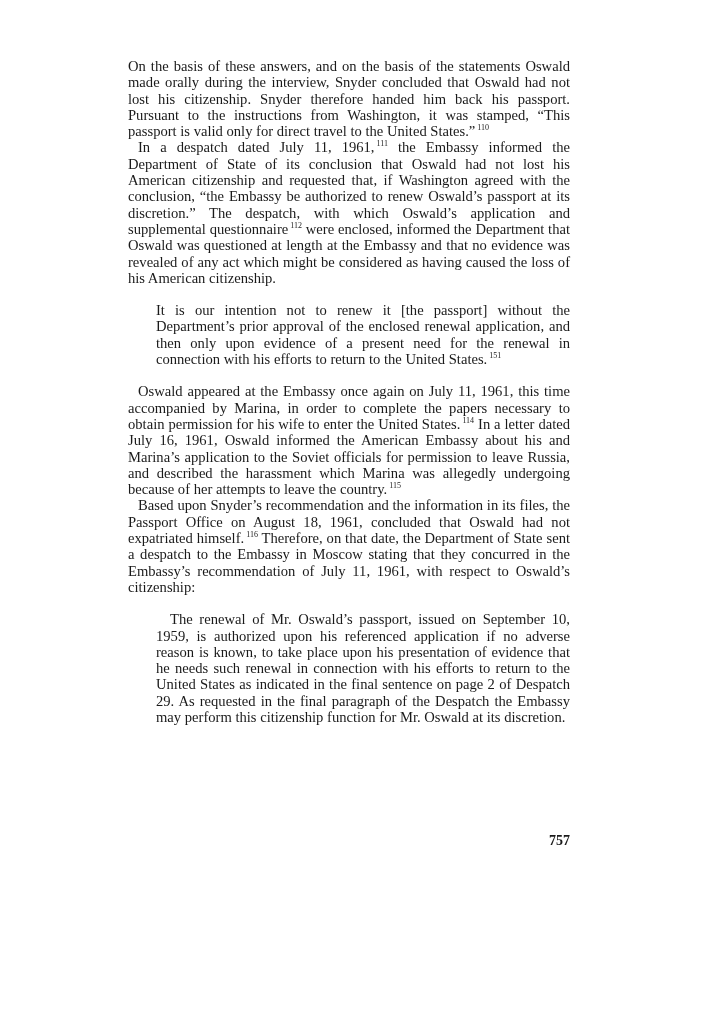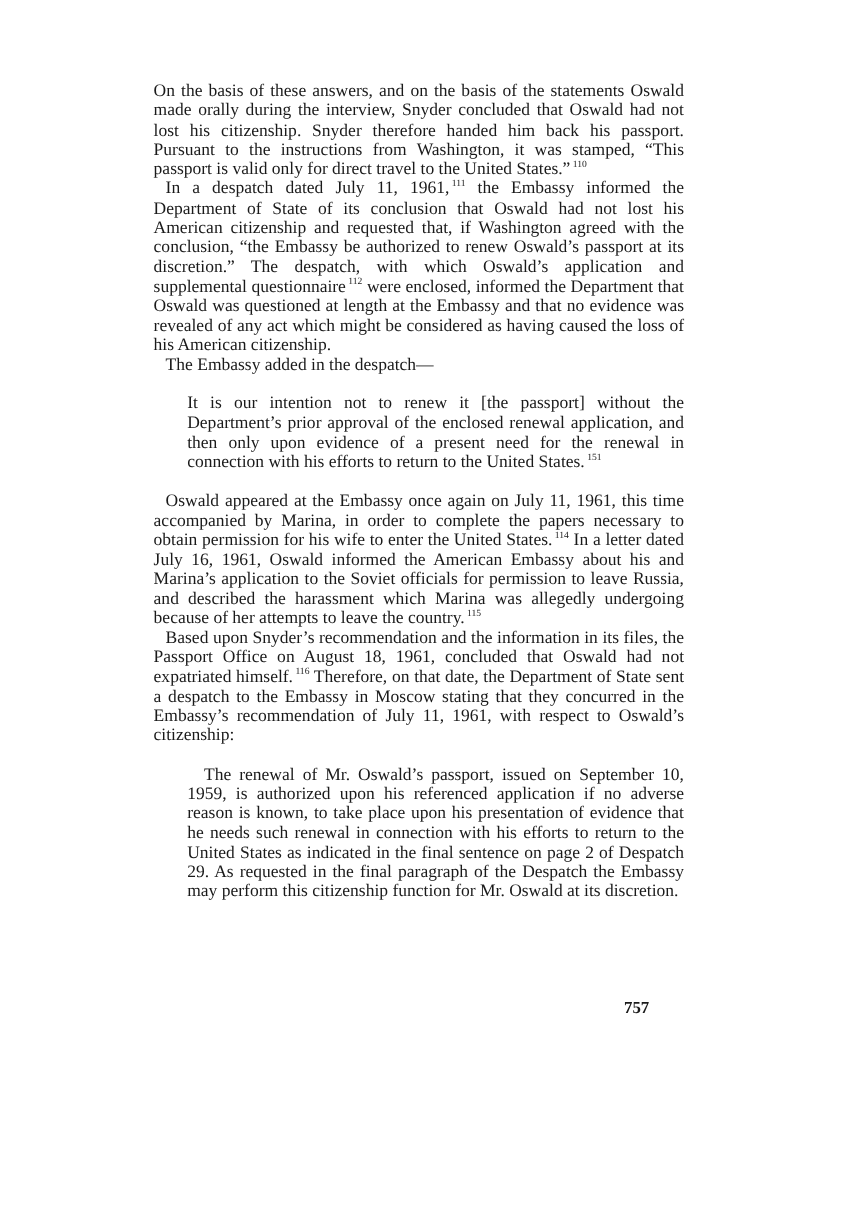--- a/index.html
+++ b/index.html
@@ -1,20 +1,20 @@
 <!DOCTYPE html>
 <html><head>
 <meta charset="utf-8">
 <style>
   html, body { margin: 0; padding: 0; background: #ffffff; }
   body { width: 714px; height: 1010px; position: relative; overflow: hidden; }
   .page {
     position: absolute;
     left: 128px;
-    top: 68px;
+    top: 58px;
     width: 442px;
     font-family: "Liberation Serif", "DejaVu Serif", serif;
     font-size: 14.6px;
     line-height: 16.3px;
     color: #1a1a1a;
     text-align: justify;
     hyphens: none;
   }
   .para { margin: 0; text-indent: 0; }
   .para.indent { text-indent: 10px; }
@@ -29,35 +29,34 @@
     font-size: 8px;
     line-height: 0;
     vertical-align: 6px;
     margin-left: 2px;
   }
   .page-number {
     position: absolute;
     left: 520px;
     top: 833px;
     width: 50px;
-    text-align: left;
+    text-align: right;
     font-family: "Liberation Serif", "DejaVu Serif", serif;
     font-weight: bold;
     font-size: 14px;
     color: #1a1a1a;
   }
 </style>
 </head>
 <body>
 
 <div class="page">
   <div>
       <p class="para"><span>On the basis of these answers, and on the basis of the statements Oswald made orally during the interview, Snyder concluded that Oswald had not lost his citizenship.  Snyder therefore handed him back his passport.  Pursuant to the instructions from Washington, it was stamped, “This passport is valid only for direct travel to the United States.”</span><sup class="fn">110</sup></p>
       <p class="para indent"><span>In a despatch dated July 11, 1961,</span><sup class="fn">111</sup><span> the Embassy informed the Department of State of its conclusion that Oswald had not lost his American citizenship and requested that, if Washington agreed with the conclusion, “the Embassy be authorized to renew Oswald’s passport at its discretion.”  The despatch, with which Oswald’s application and supplemental questionnaire</span><sup class="fn">112</sup><span> were enclosed, informed the Department that Oswald was questioned at length at the Embassy and that no evidence was revealed of any act which might be considered as having caused the loss of his American citizenship.</span></p>
-      <p class="para indent"><span>The Embassy added in the despatch—</span></p>
     </div>
   <div class="block">
       <p class="hang"><span>It is our intention not to renew it [the passport] without the Department’s prior approval of the enclosed renewal application, and then only upon evidence of a present need for the renewal in connection with his efforts to return to the United States.</span><sup class="fn">151</sup></p>
     </div>
   <div>
       <p class="para indent"><span>Oswald appeared at the Embassy once again on July 11, 1961, this time accompanied by Marina, in order to complete the papers necessary to obtain permission for his wife to enter the United States.</span><sup class="fn">114</sup><span> In a letter dated July 16, 1961, Oswald informed the American Embassy about his and Marina’s application to the Soviet officials for permission to leave Russia, and described the harassment which Marina was allegedly undergoing because of her attempts to leave the country.</span><sup class="fn">115</sup></p>
       <p class="para indent"><span>Based upon Snyder’s recommendation and the information in its files, the Passport Office on August 18, 1961, concluded that Oswald had not expatriated himself.</span><sup class="fn">116</sup><span>  Therefore, on that date, the Department of State sent a despatch to the Embassy in Moscow stating that they concurred in the Embassy’s recommendation of July 11, 1961, with respect to Oswald’s citizenship:</span></p>
     </div>
   <div class="block">
       <p class="indent"><span>The renewal of Mr. Oswald’s passport, issued on September 10, 1959, is authorized upon his referenced application if no adverse reason is known, to take place upon his presentation of evidence that he needs such renewal in connection with his efforts to return to the United States as indicated in the final sentence on page 2 of Despatch 29.  As requested in the final paragraph of the Despatch the Embassy may perform this citizenship function for Mr. Oswald at its discretion.</span></p>

